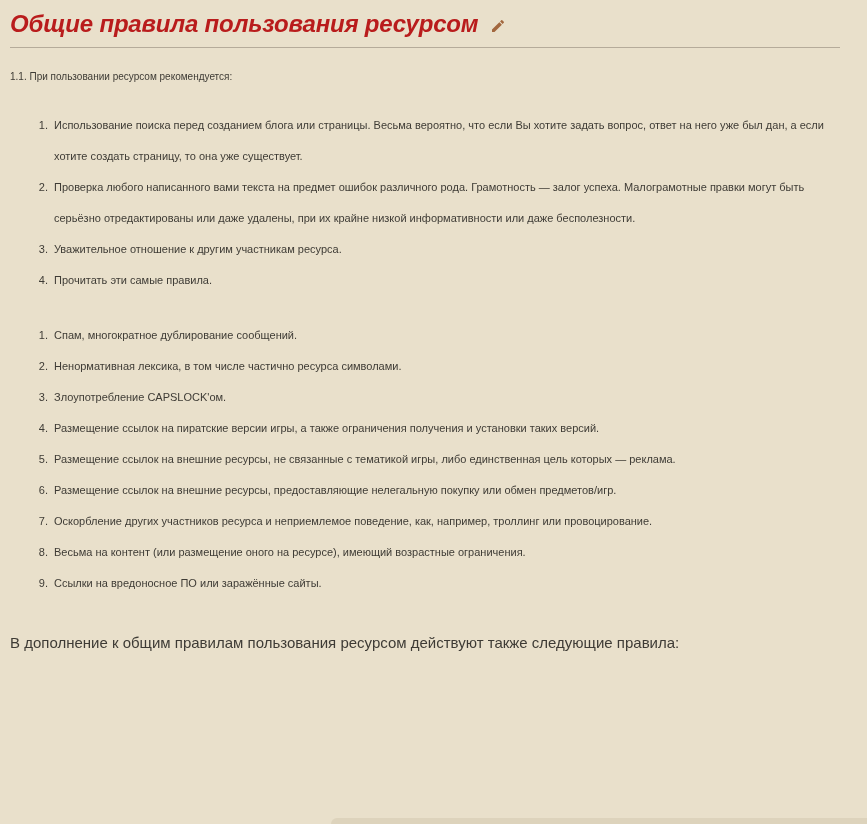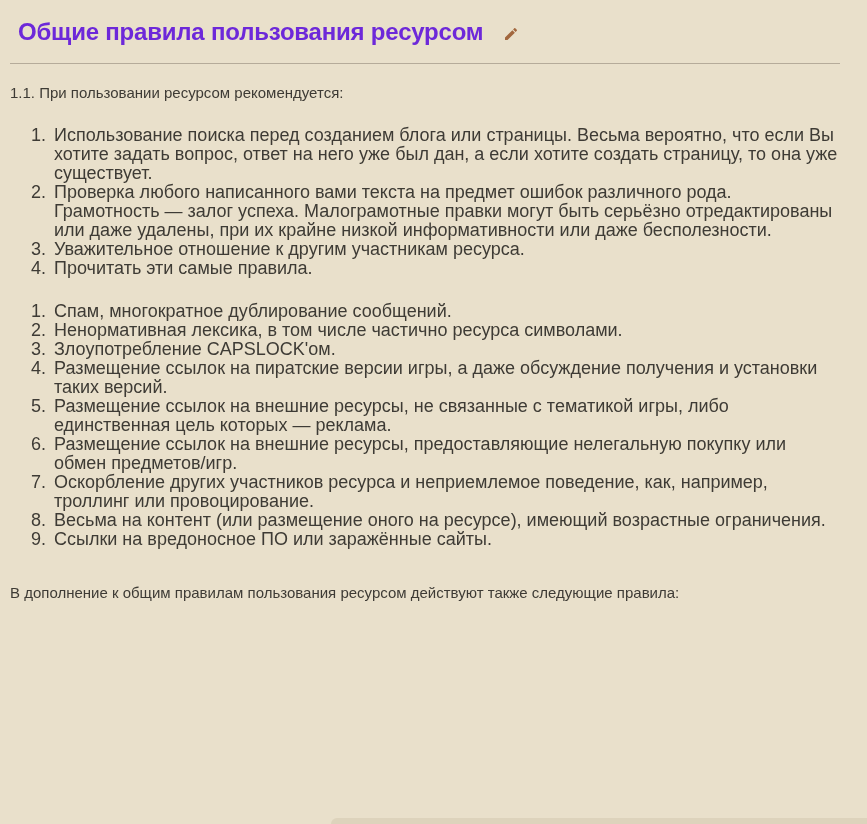--- a/index.html
+++ b/index.html
@@ -18,49 +18,50 @@
   .title-row {
     display: flex;
     align-items: center;
     gap: 12px;
     margin: 2px 0 0 0;
   }
   h1.page-title {
     font-size: 24px;
     line-height: 28px;
     font-weight: 700;
-    color: #6d28d9;
-    margin: 8px;
+    color: #b91c1c;
+    margin: 0;
     letter-spacing: -0.2px;
+    font-style: italic;
   }
   .edit-icon {
     width: 16px;
     height: 16px;
     display: inline-block;
     cursor: pointer;
     flex: 0 0 auto;
     margin-top: 3px;
   }
   .edit-icon svg { width: 100%; height: 100%; display: block; }
   hr.divider {
     border: none;
     border-top: 1px solid #b5ab9a;
     margin: 9px 0 0 0;
   }
   p.section-intro {
-    font-size: 15px;
+    font-size: 10px;
     line-height: 19px;
     margin: 20px 0 0 0;
   }
   p.section-intro.first { margin-top: 19px; }
   ol.rules-list {
     margin: 24px 0 0 0;
     padding: 0 0 0 41px;
-    font-size: 18px;
-    line-height: 19px;
+    font-size: 11px;
+    line-height: 31px;
   }
   ol.rules-list li {
     padding-left: 3px;
   }
   p.footer-note {
     font-size: 15px;
     line-height: 19px;
     margin: 34px 0 0 0;
   }
   .cutoff-edge {
@@ -96,21 +97,21 @@
     <li>Проверка любого написанного вами текста на предмет ошибок различного рода. Грамотность — залог успеха. Малограмотные правки могут быть серьёзно отредактированы или даже удалены, при их крайне низкой информативности или даже бесполезности.</li>
     <li>Уважительное отношение к другим участникам ресурса.</li>
     <li>Прочитать эти самые правила.</li>
   </ol>
 
 
   <ol class="rules-list">
     <li>Спам, многократное дублирование сообщений.</li>
     <li>Ненормативная лексика, в том числе частично ресурса символами.</li>
     <li>Злоупотребление CAPSLOCK'ом.</li>
-    <li>Размещение ссылок на пиратские версии игры, а даже обсуждение получения и установки таких версий.</li>
+    <li>Размещение ссылок на пиратские версии игры, а также ограничения получения и установки таких версий.</li>
     <li>Размещение ссылок на внешние ресурсы, не связанные с тематикой игры, либо единственная цель которых — реклама.</li>
     <li>Размещение ссылок на внешние ресурсы, предоставляющие нелегальную покупку или обмен предметов/игр.</li>
     <li>Оскорбление других участников ресурса и неприемлемое поведение, как, например, троллинг или провоцирование.</li>
     <li>Весьма на контент (или размещение оного на ресурсе), имеющий возрастные ограничения.</li>
     <li>Ссылки на вредоносное ПО или заражённые сайты.</li>
   </ol>
 
   <p class="footer-note">В дополнение к общим правилам пользования ресурсом действуют также следующие правила:</p>
 
 </div>

